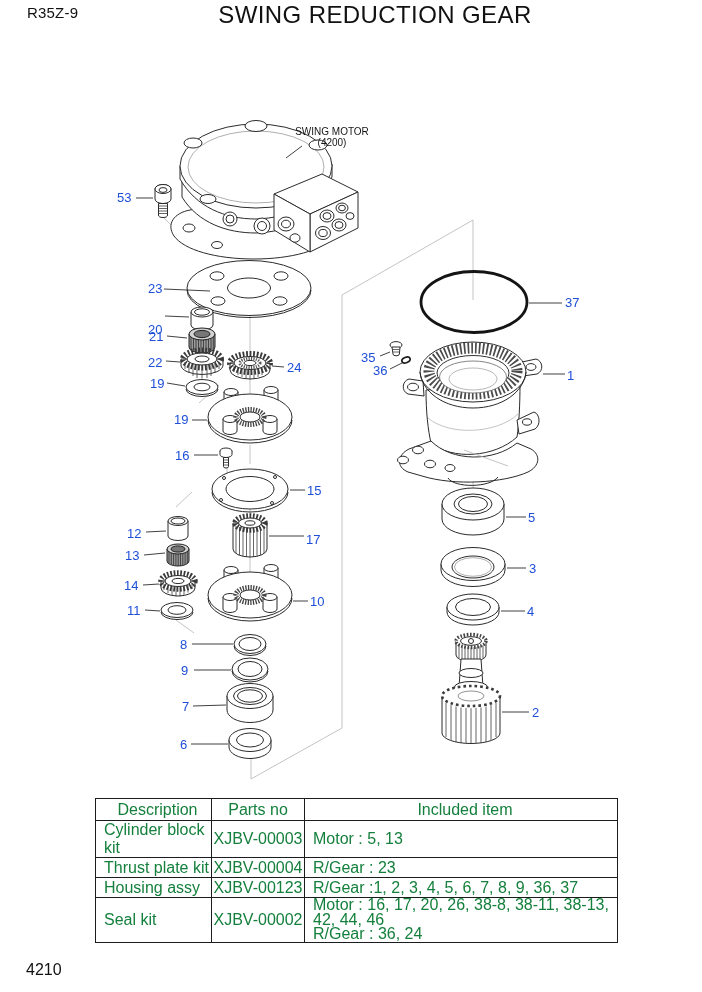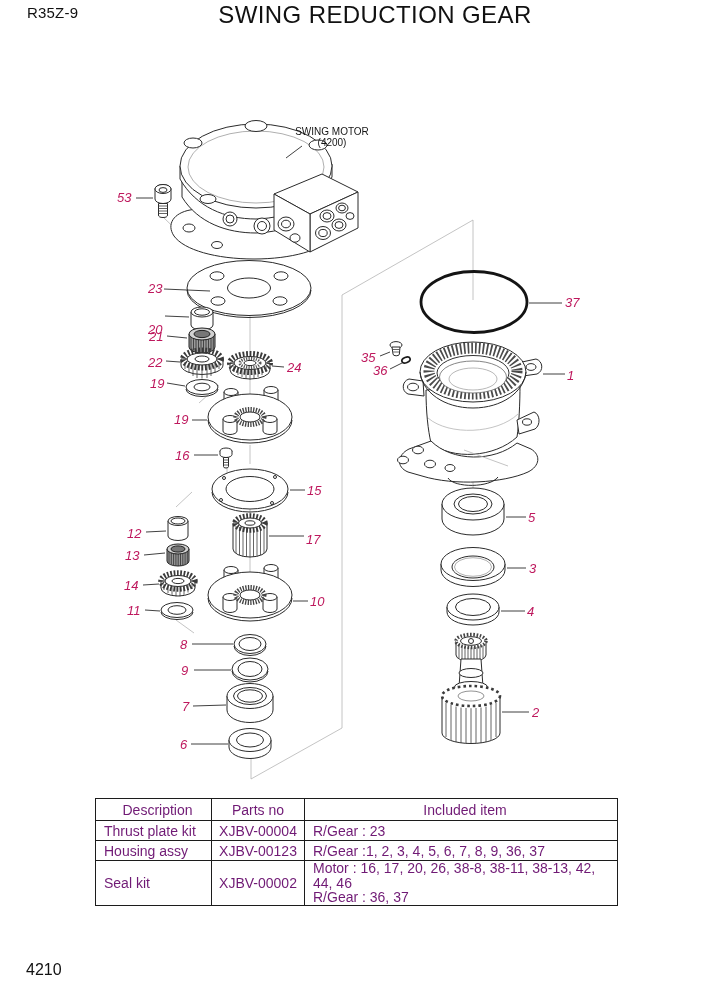--- a/index.html
+++ b/index.html
@@ -3,33 +3,33 @@
 <meta charset="utf-8">
 <style>
   html,body{margin:0;padding:0;background:#fff;}
   #page{position:relative;width:702px;height:992px;background:#fff;overflow:hidden;
         font-family:"Liberation Sans",sans-serif;color:#111;margin-left:24px;}
   #model{position:absolute;left:3px;top:4px;font-size:15px;letter-spacing:.2px;}
   #title{position:absolute;left:0;right:0;top:1px;text-align:center;font-size:24px;
          font-weight:500;letter-spacing:.4px;}
   #pageno{position:absolute;left:2px;top:961px;font-size:16px;}
   #diagram-svg{position:absolute;left:0;top:0;}
-  .part-label{position:absolute;font-size:13px;color:#be185d;white-space:nowrap;font-style:italic;}
+  .part-label{position:absolute;font-size:13px;color:#1d4ed8;white-space:nowrap;}
   #motor-label{position:absolute;left:262px;top:126px;width:92px;text-align:center;
                font-size:10px;line-height:11px;color:#151515;}
   
   .w{fill:#fff;stroke:#2b2b2b;stroke-width:1;}
   .n{fill:none;stroke:#2b2b2b;stroke-width:1;}
   .lt{fill:none;stroke:#b5b5b5;stroke-width:.8;}
   .ld{fill:none;stroke:#2b2b2b;stroke-width:.9;}
   .teeth{fill:none;stroke:#3d3d3d;stroke-width:.8;}
   .hatch{fill:none;stroke:#2e2e2e;stroke-width:.8;}
   
   #parts-table{position:absolute;left:71px;top:798px;width:503px;border-collapse:collapse;
-               table-layout:fixed;font-size:14px;color:#701a75;}
+               table-layout:fixed;font-size:16px;color:#15803d;}
   #parts-table th,#parts-table td{border:1px solid #1c1c1c;font-weight:400;padding:0;}
   #parts-table th{height:21px;text-align:center;}
   .c-desc{width:107px;padding-left:8px !important;text-align:left;}
   .c-part{width:92px;text-align:center;}
   .c-inc{width:304px;padding-left:8px !important;text-align:left;}
   .r-std{height:20px;}
   .r-tall{height:31px;}
   .inc-line{line-height:14.5px;}
 </style>
 </head>
@@ -399,34 +399,39 @@
     </div>
 
   <table id="parts-table">
     <tbody>
         <tr>
       <th class="c-desc" style="text-align:center;padding-left:0">Description</th>
       <th class="c-part">Parts no</th>
       <th class="c-inc" style="text-align:center;padding-left:0">Included item</th>
     </tr>
     <tr class="r-std">
+      <td class="c-desc">Cylinder block kit</td>
+      <td class="c-part">XJBV-00003</td>
+      <td class="c-inc">Motor :  5, 13</td>
+    </tr>
+    <tr class="r-std">
       <td class="c-desc">Thrust plate kit</td>
       <td class="c-part">XJBV-00004</td>
       <td class="c-inc">R/Gear : 23</td>
     </tr>
     <tr class="r-std">
       <td class="c-desc">Housing assy</td>
       <td class="c-part">XJBV-00123</td>
       <td class="c-inc">R/Gear :1, 2, 3, 4, 5, 6, 7, 8, 9, 36, 37</td>
     </tr>
     <tr class="r-tall">
       <td class="c-desc">Seal  kit</td>
       <td class="c-part">XJBV-00002</td>
       <td class="c-inc">
         <div class="inc-line">Motor : 16, 17, 20, 26, 38-8, 38-11, 38-13, 42, 44, 46</div>
-        <div class="inc-line">R/Gear : 36, 37</div>
+        <div class="inc-line">R/Gear : 36, 24</div>
       </td>
     </tr>
   </tbody>
     </table>
 
   <div id="pageno">4210</div>
 </div>
 
 </body></html>

